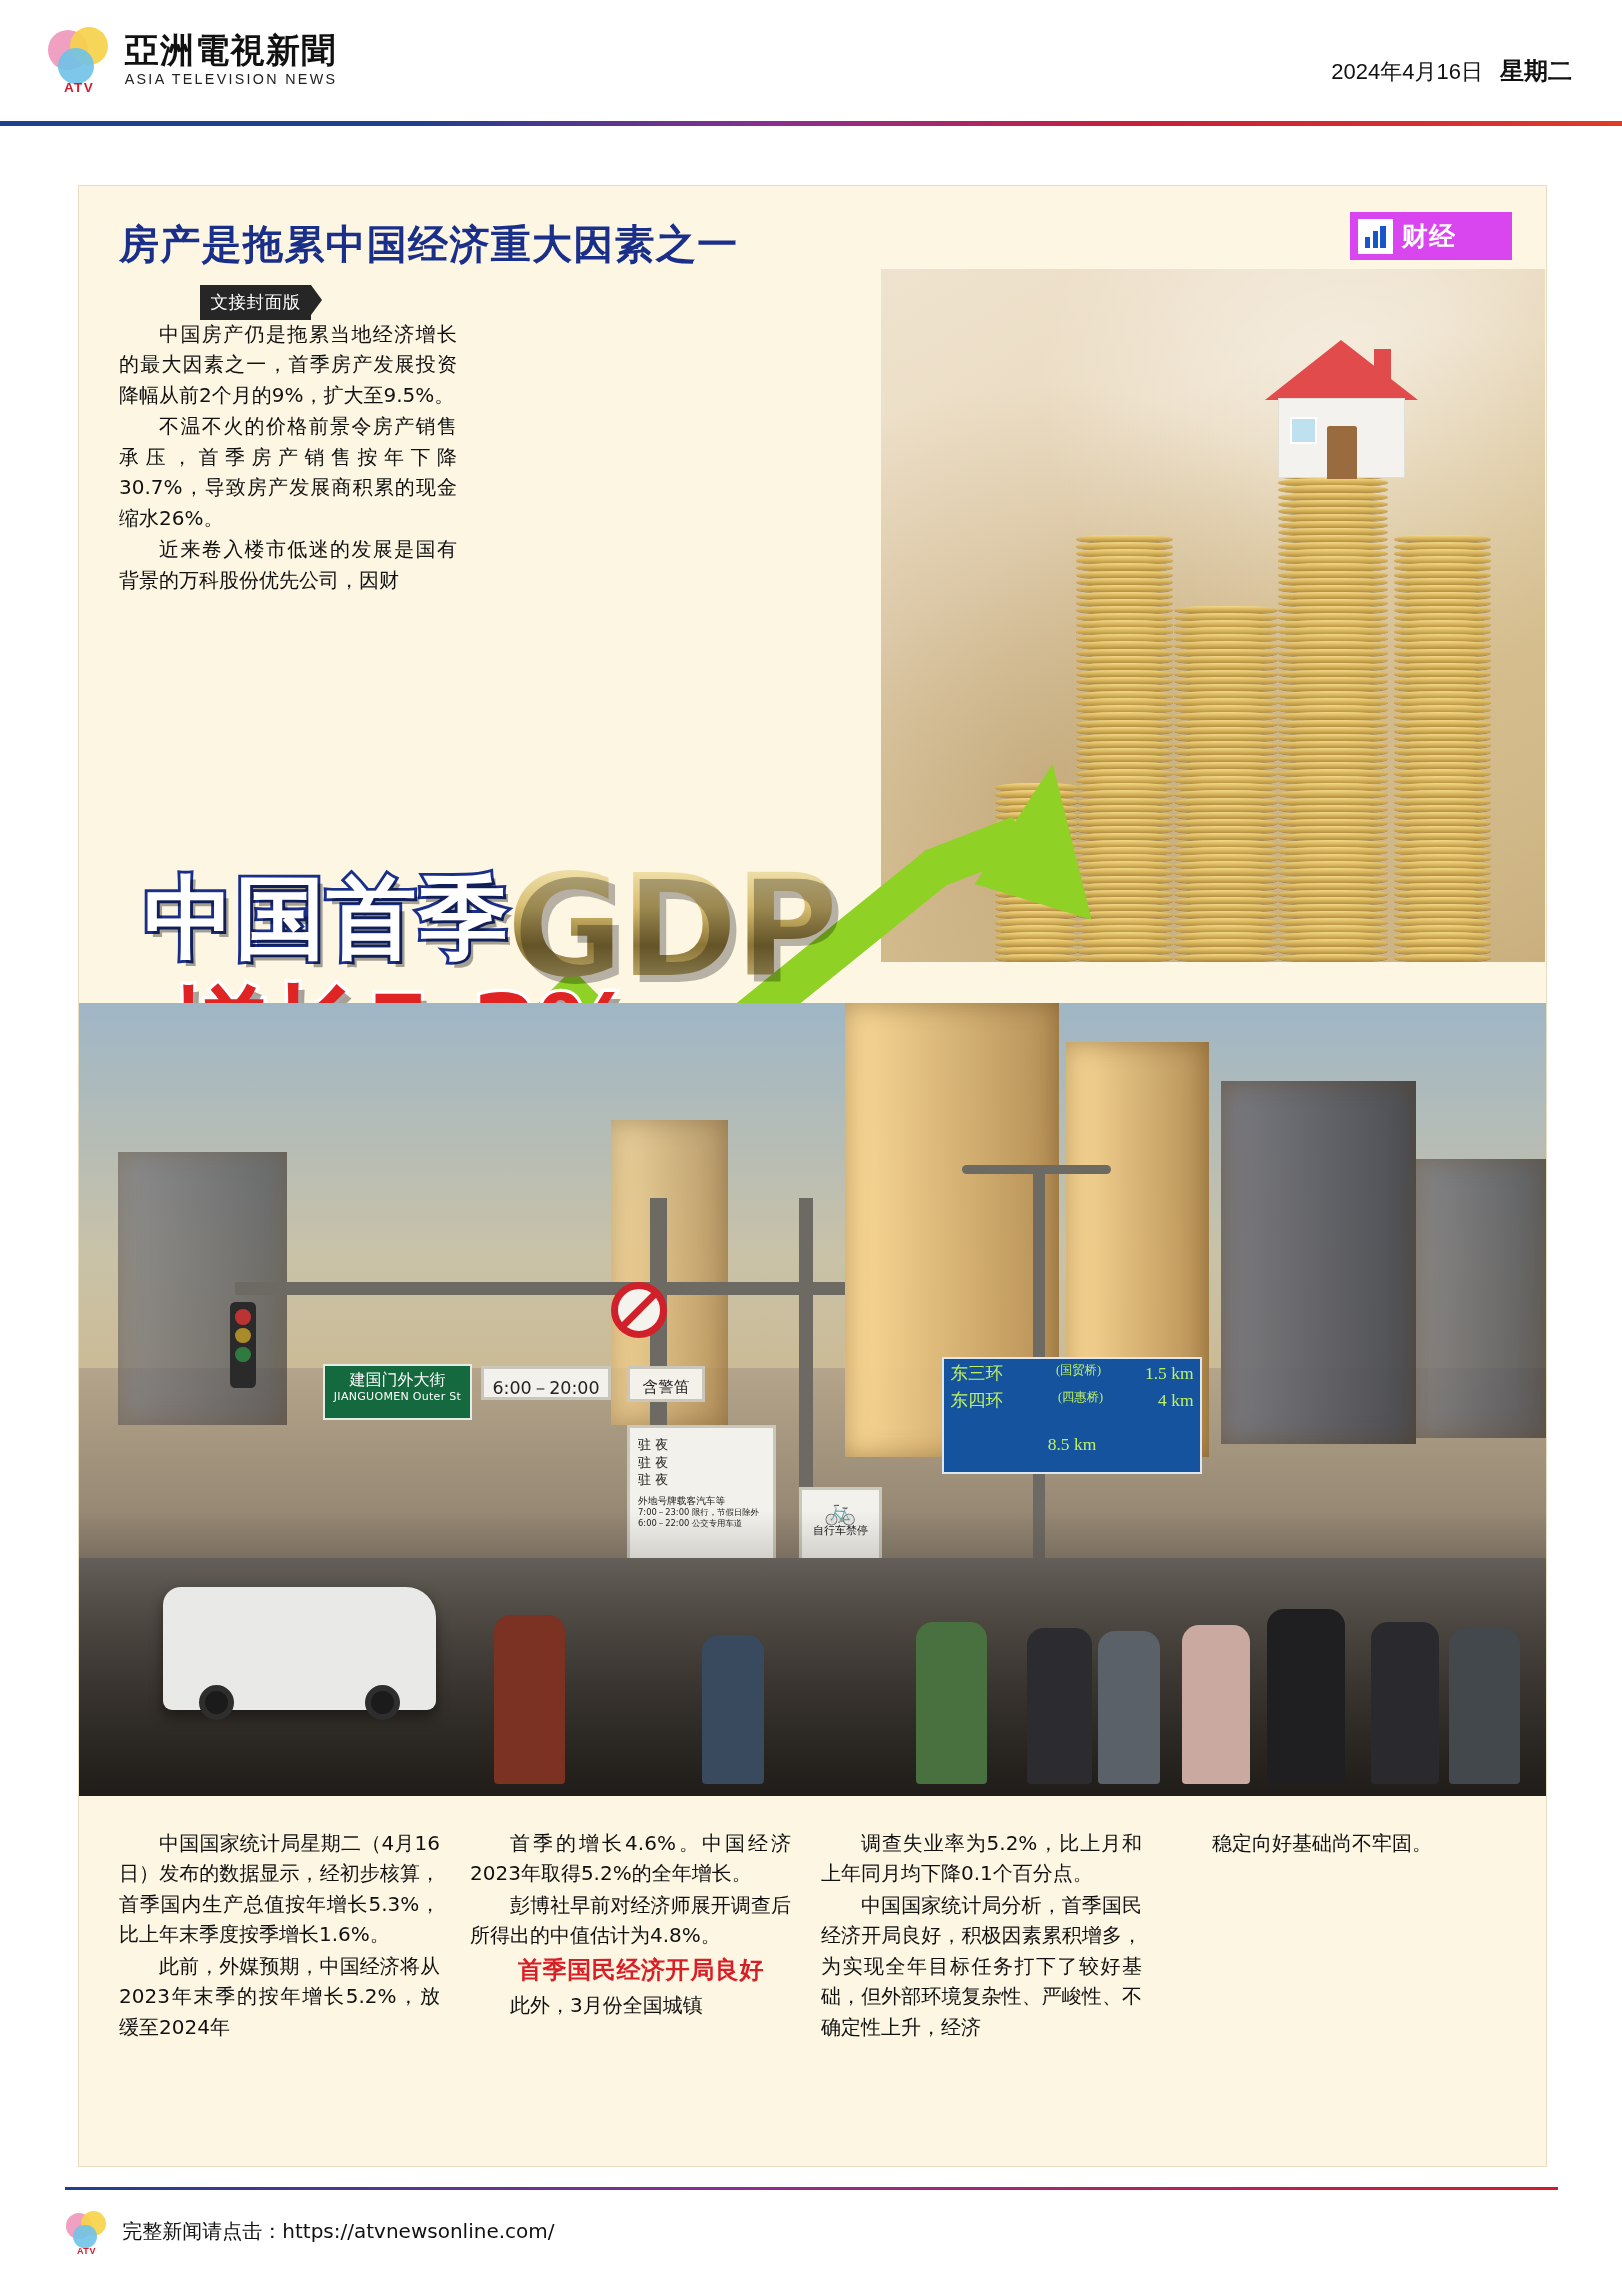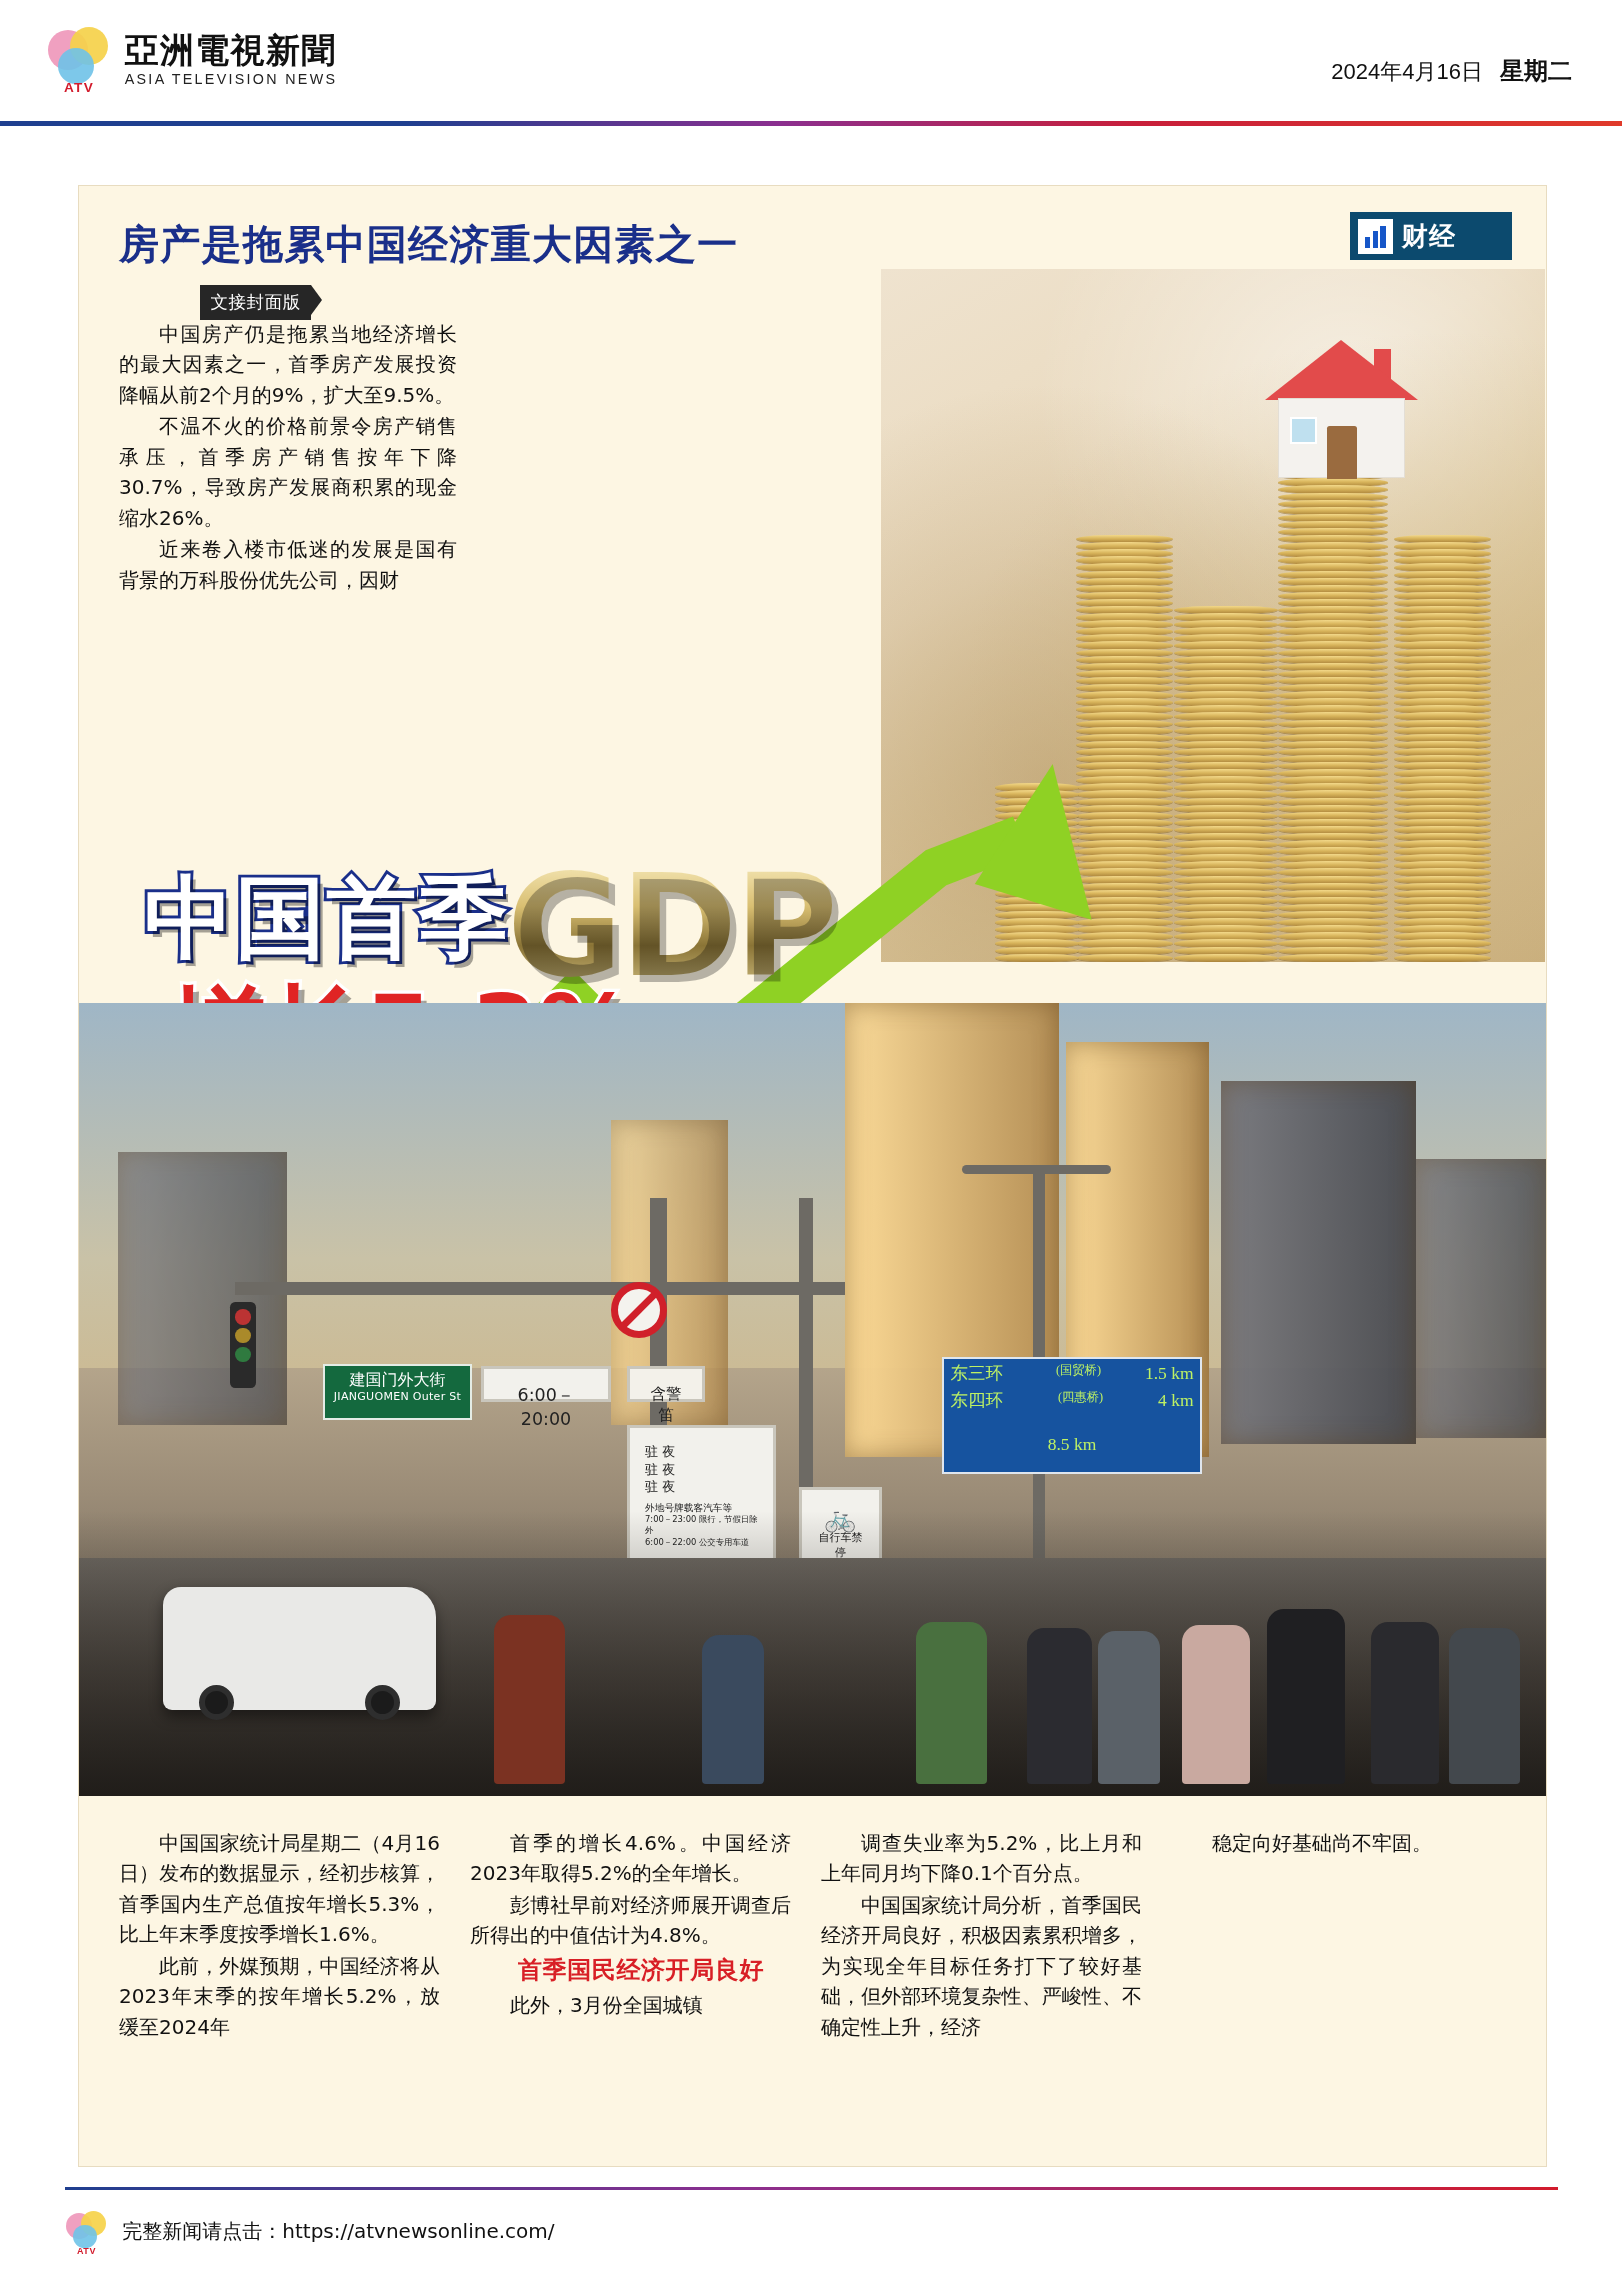--- a/index.html
+++ b/index.html
@@ -107,21 +107,21 @@
     font-weight: bold;
     color: #1a2f8a;
     letter-spacing: 1.3px;
   }
   .section-badge {
     position: absolute;
     right: 34px;
     top: 26px;
     width: 162px;
     height: 48px;
-    background: #0c4a6e;
+    background: #d946ef;
     display: flex;
     align-items: center;
     gap: 9px;
     padding: 0 7.8px;
     box-sizing: border-box;
   }
   .section-badge .bicon {
     width: 35px; height: 35px;
     background: #fff;
     display: flex; align-items: flex-end; justify-content: center;
@@ -364,21 +364,21 @@
     text-align: center;
     line-height: 1.25;
   }
   .sign-white {
     position: absolute;
     background: #f2f1ec;
     color: #222;
     border: 3.2px solid #c9c6bc;
     font-family: "DejaVu Sans", sans-serif;
     box-sizing: border-box;
-    padding: 15px;
+    padding: 8px;
     line-height: 1.35;
   }
   .no-sign {
     position: absolute;
     border-radius: 50%;
     background: #f4f3ee;
     border: 7.8px solid #d0202a;
     box-sizing: border-box;
   }
   .no-sign::after {

